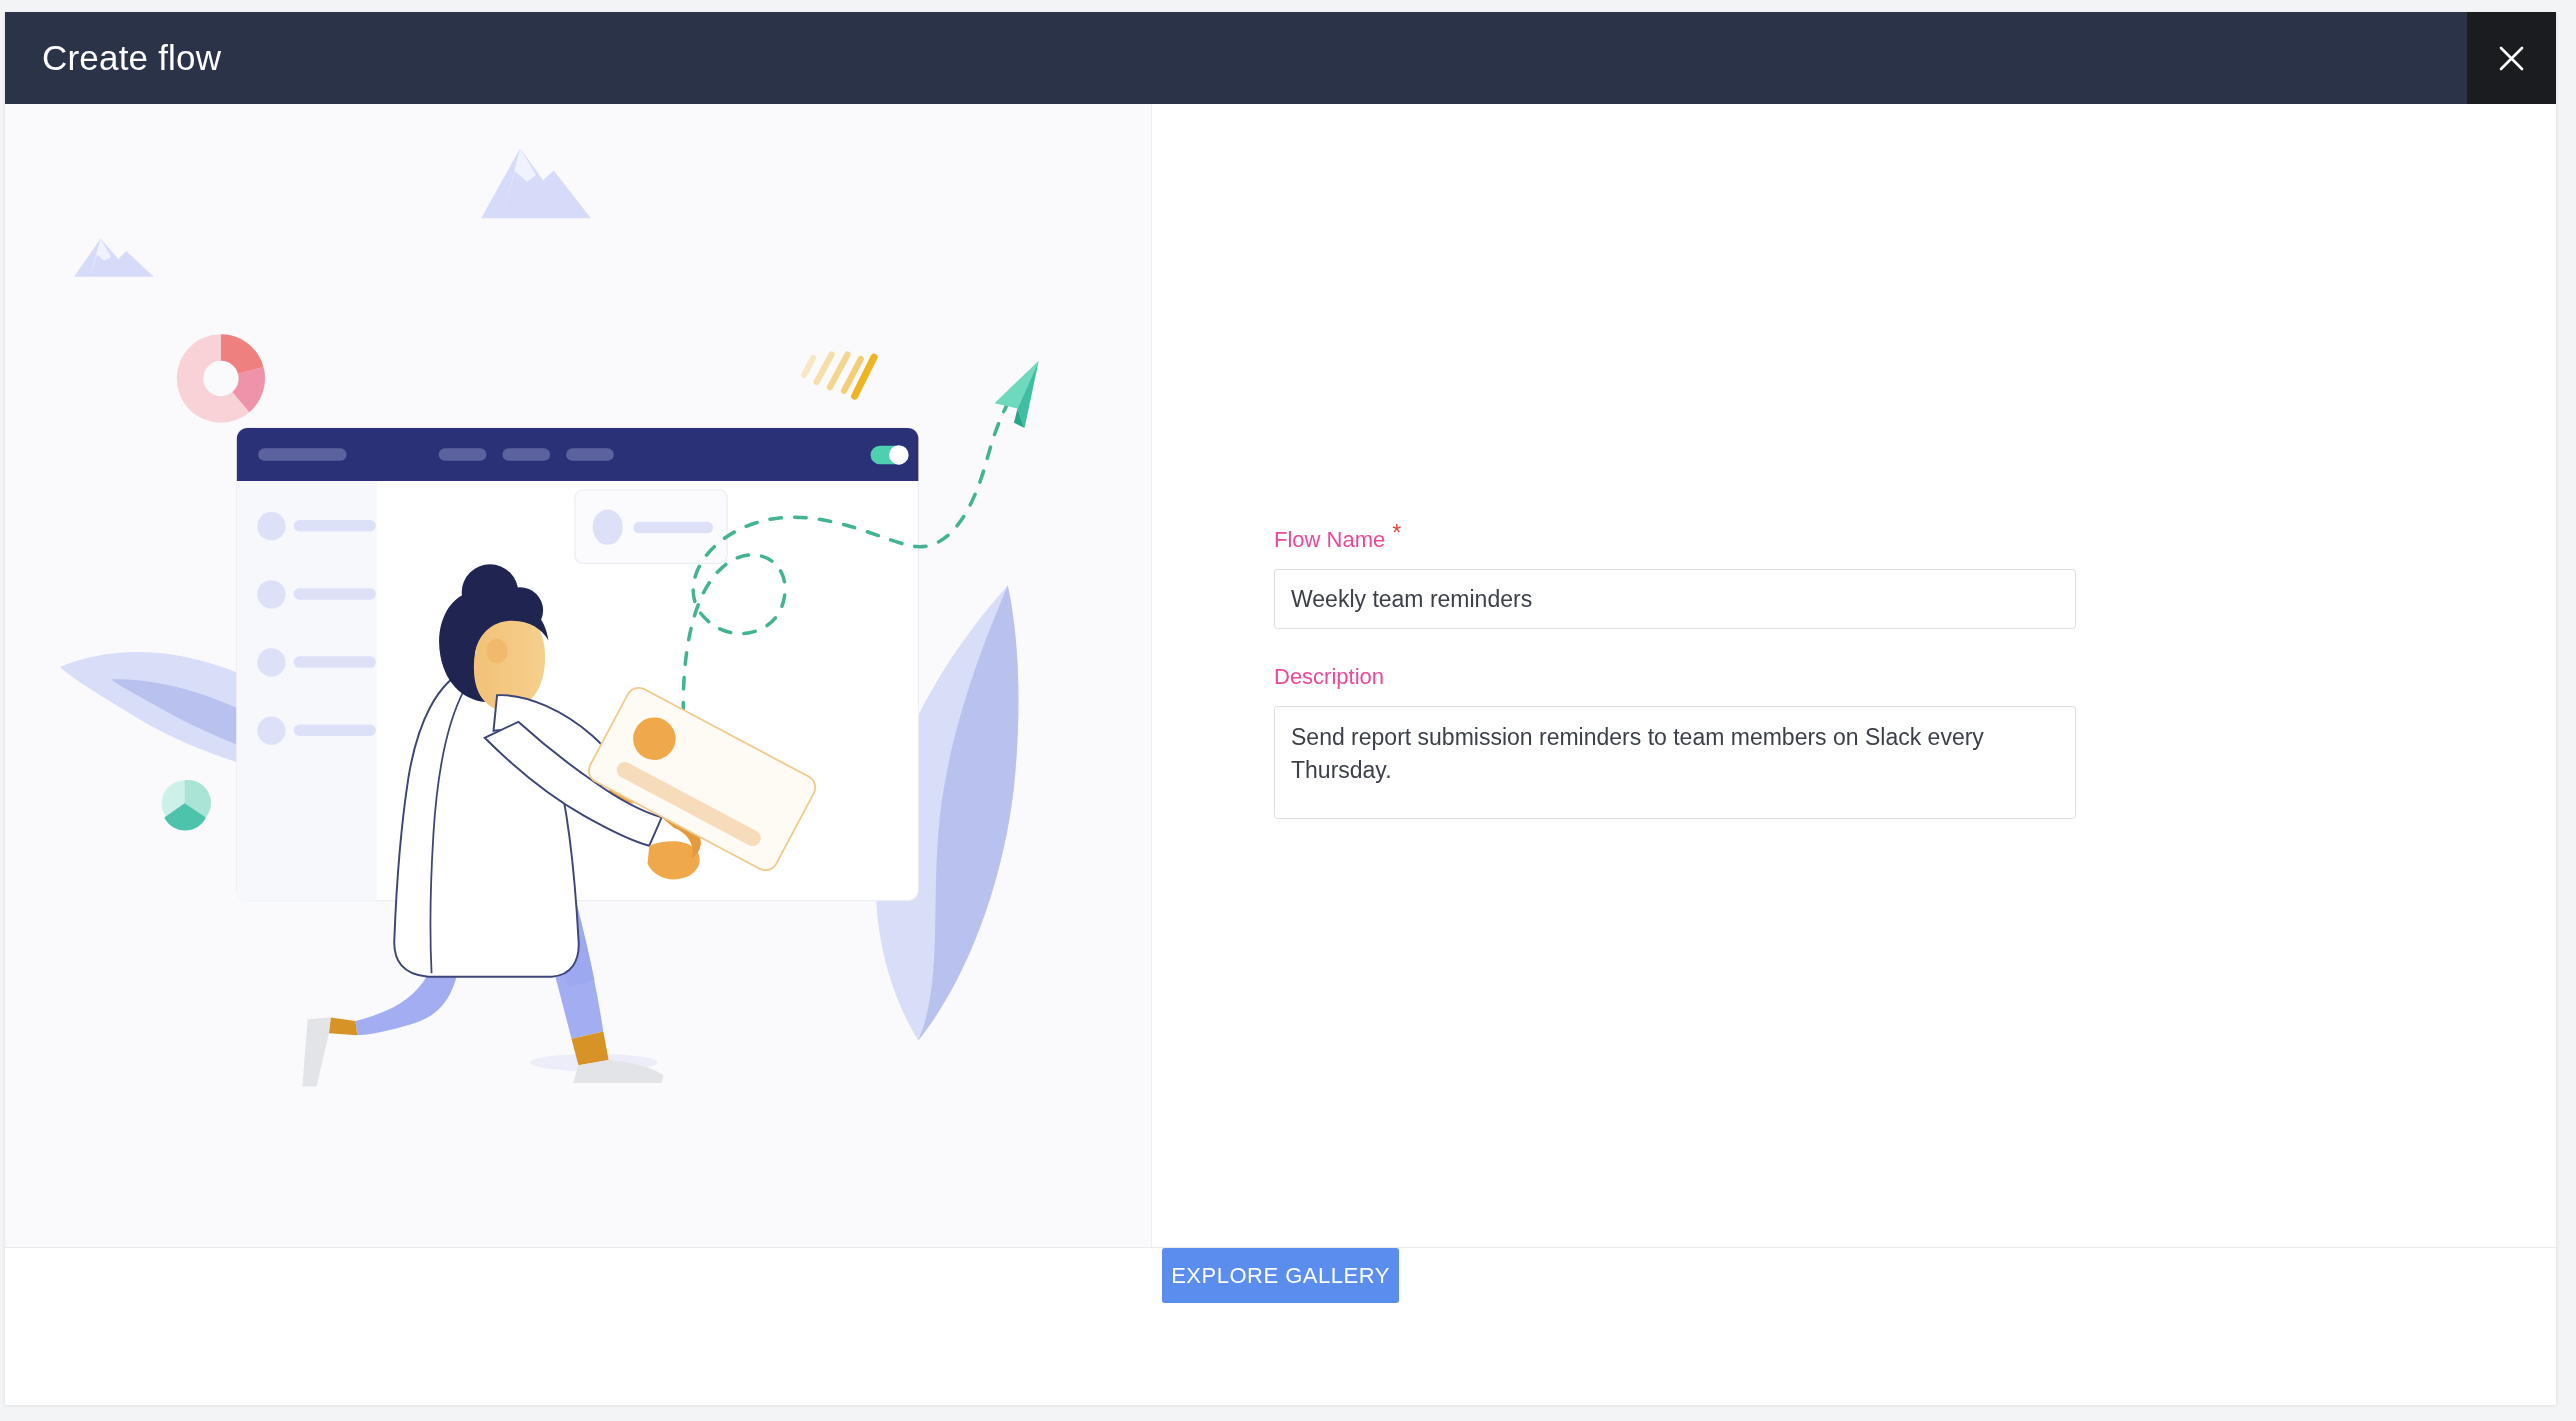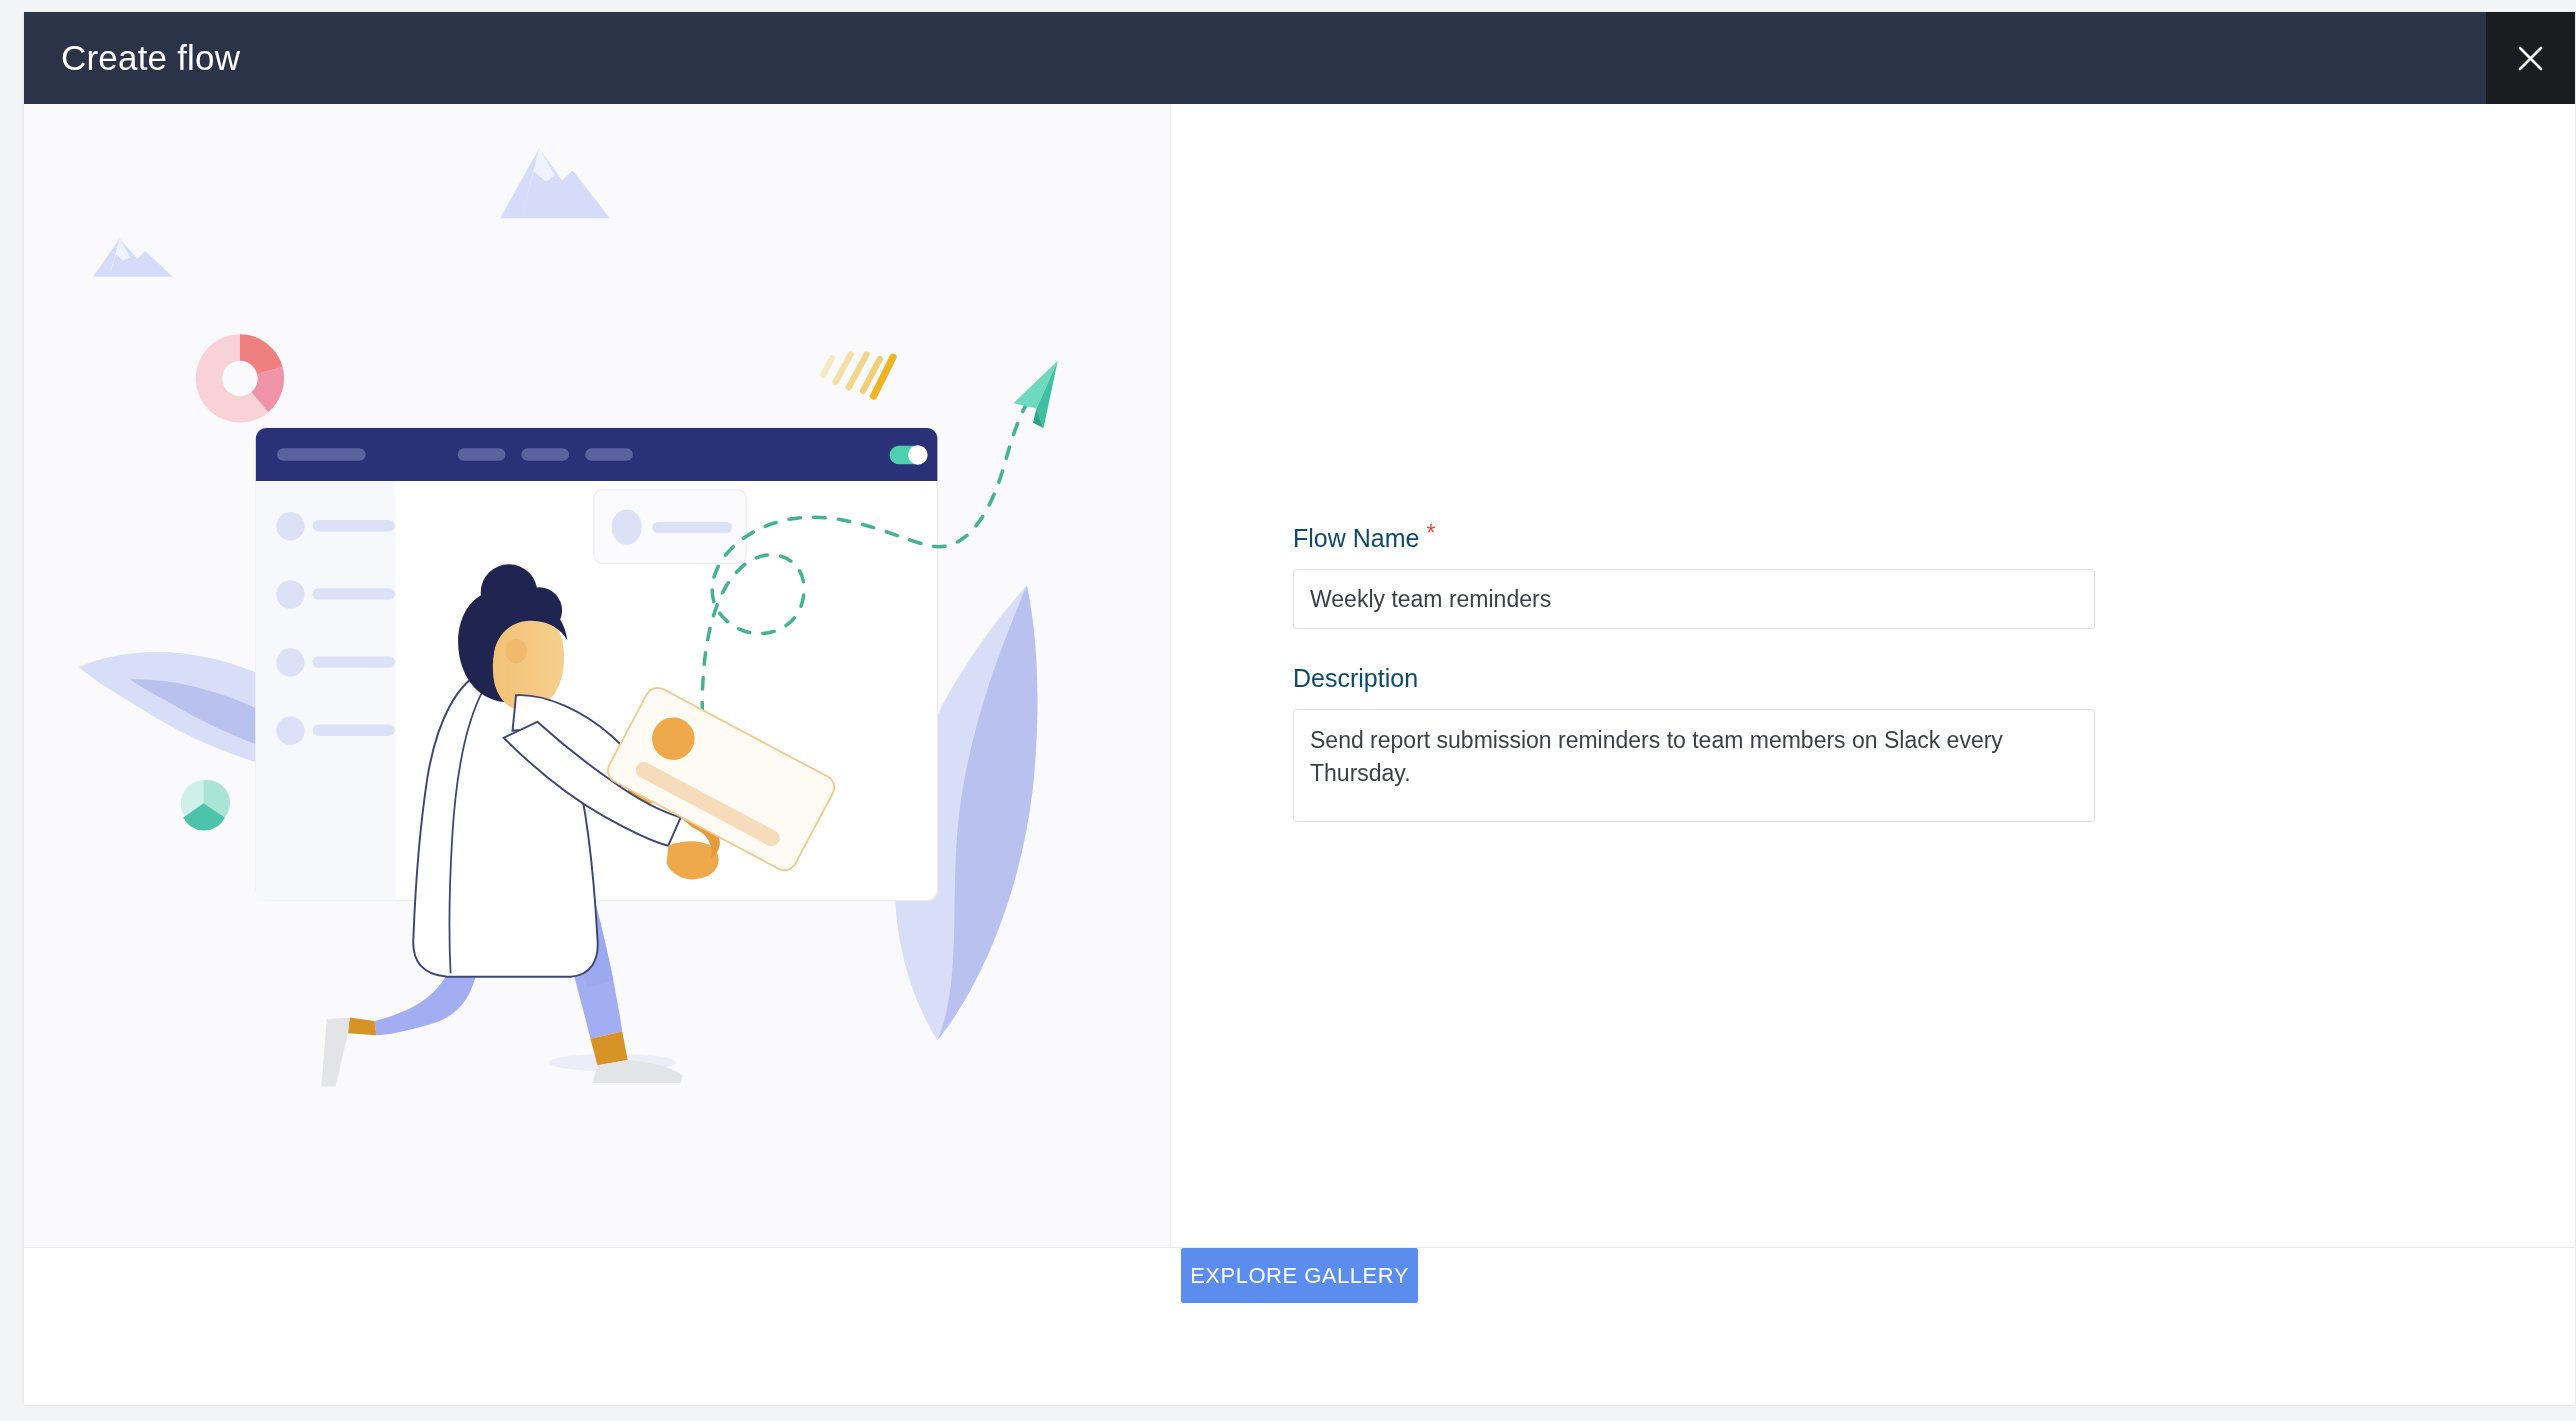--- a/index.html
+++ b/index.html
@@ -11,21 +11,21 @@
   }
   #app {
     position: relative;
     width: 2576px; height: 1422px;
     background: #f3f4f5;
   }
 
   
   .modal {
     position: absolute;
-    left: 24px; top: 12.4px;
+    left: 5px; top: 12.4px;
     width: 2551px; height: 1393px;
     background: #ffffff;
     display: flex; flex-direction: column;
     box-shadow: 0 0.9px 3.5px rgba(0,0,0,.10);
   }
 
   
   .titlebar {
     position: relative;
     height: 92px;
@@ -75,22 +75,22 @@
   .illus { position: absolute; left: 0; top: 0; width: 1147px; height: 1156px; }
 
   
   .form {
     position: absolute;
     left: 122px; top: 416px;
     width: 802px;
   }
   .field { margin-bottom: 35px; }
   .field-label {
-    font-size: 25px;
-    color: #0c4a6e;
+    font-size: 22px;
+    color: #ec4899;
     font-weight: 400;
     display: inline-block;
     margin-bottom: 16px;
   }
   .req-star {
     color: #e8453c;
     font-size: 23px;
     margin-left: 7px;
     vertical-align: super;
   }

